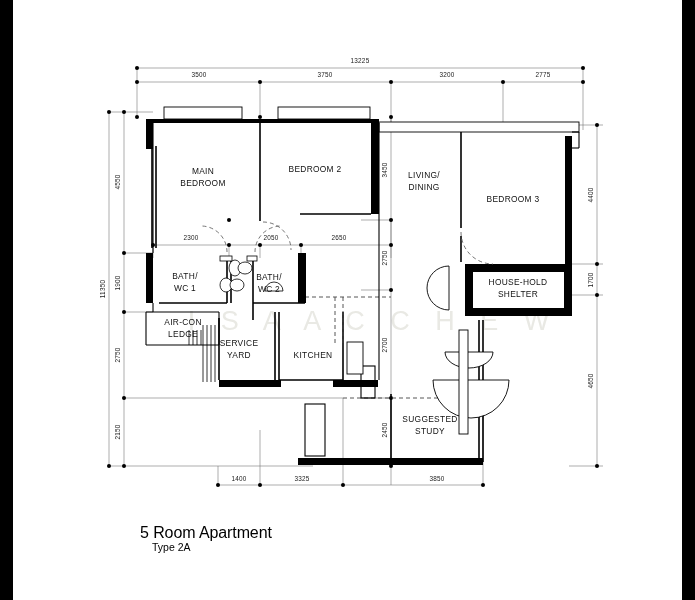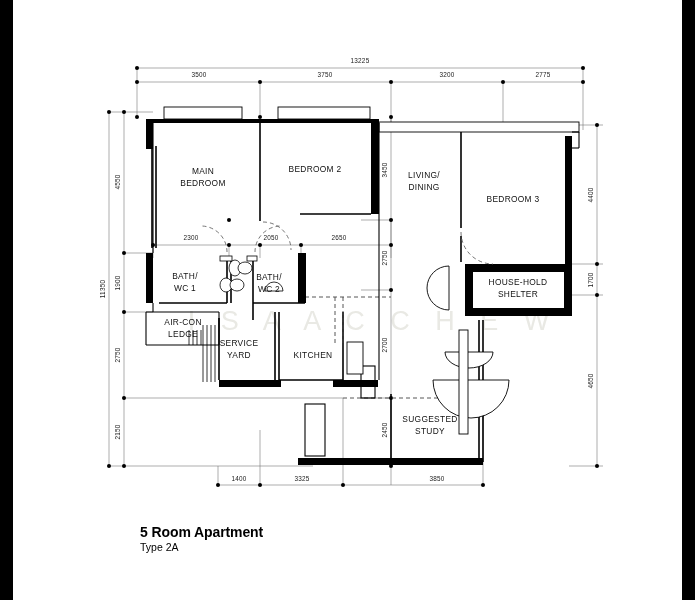--- a/index.html
+++ b/index.html
@@ -34,30 +34,31 @@
     width: 669px;
     height: 600px;
   }
   .title-block {
     position: absolute;
     left: 127px;
     top: 524px;
     color: #000;
   }
   .title-main {
-    font-size: 14px;
-    font-weight: bold;
+    font-size: 16px;
+    font-weight: normal;
     letter-spacing: -0.1px;
     line-height: 17px;
     white-space: nowrap;
   }
   .title-sub {
     font-size: 10.5px;
     line-height: 13px;
     white-space: nowrap;
+    margin-left: 12px;
   }
   svg text { font-family: "Liberation Sans", sans-serif; }
   .rlabel {
     font-size: 8.4px;
     fill: #111;
     text-anchor: middle;
     letter-spacing: 0.3px;
   }
   .dim {
     font-size: 6.4px;

